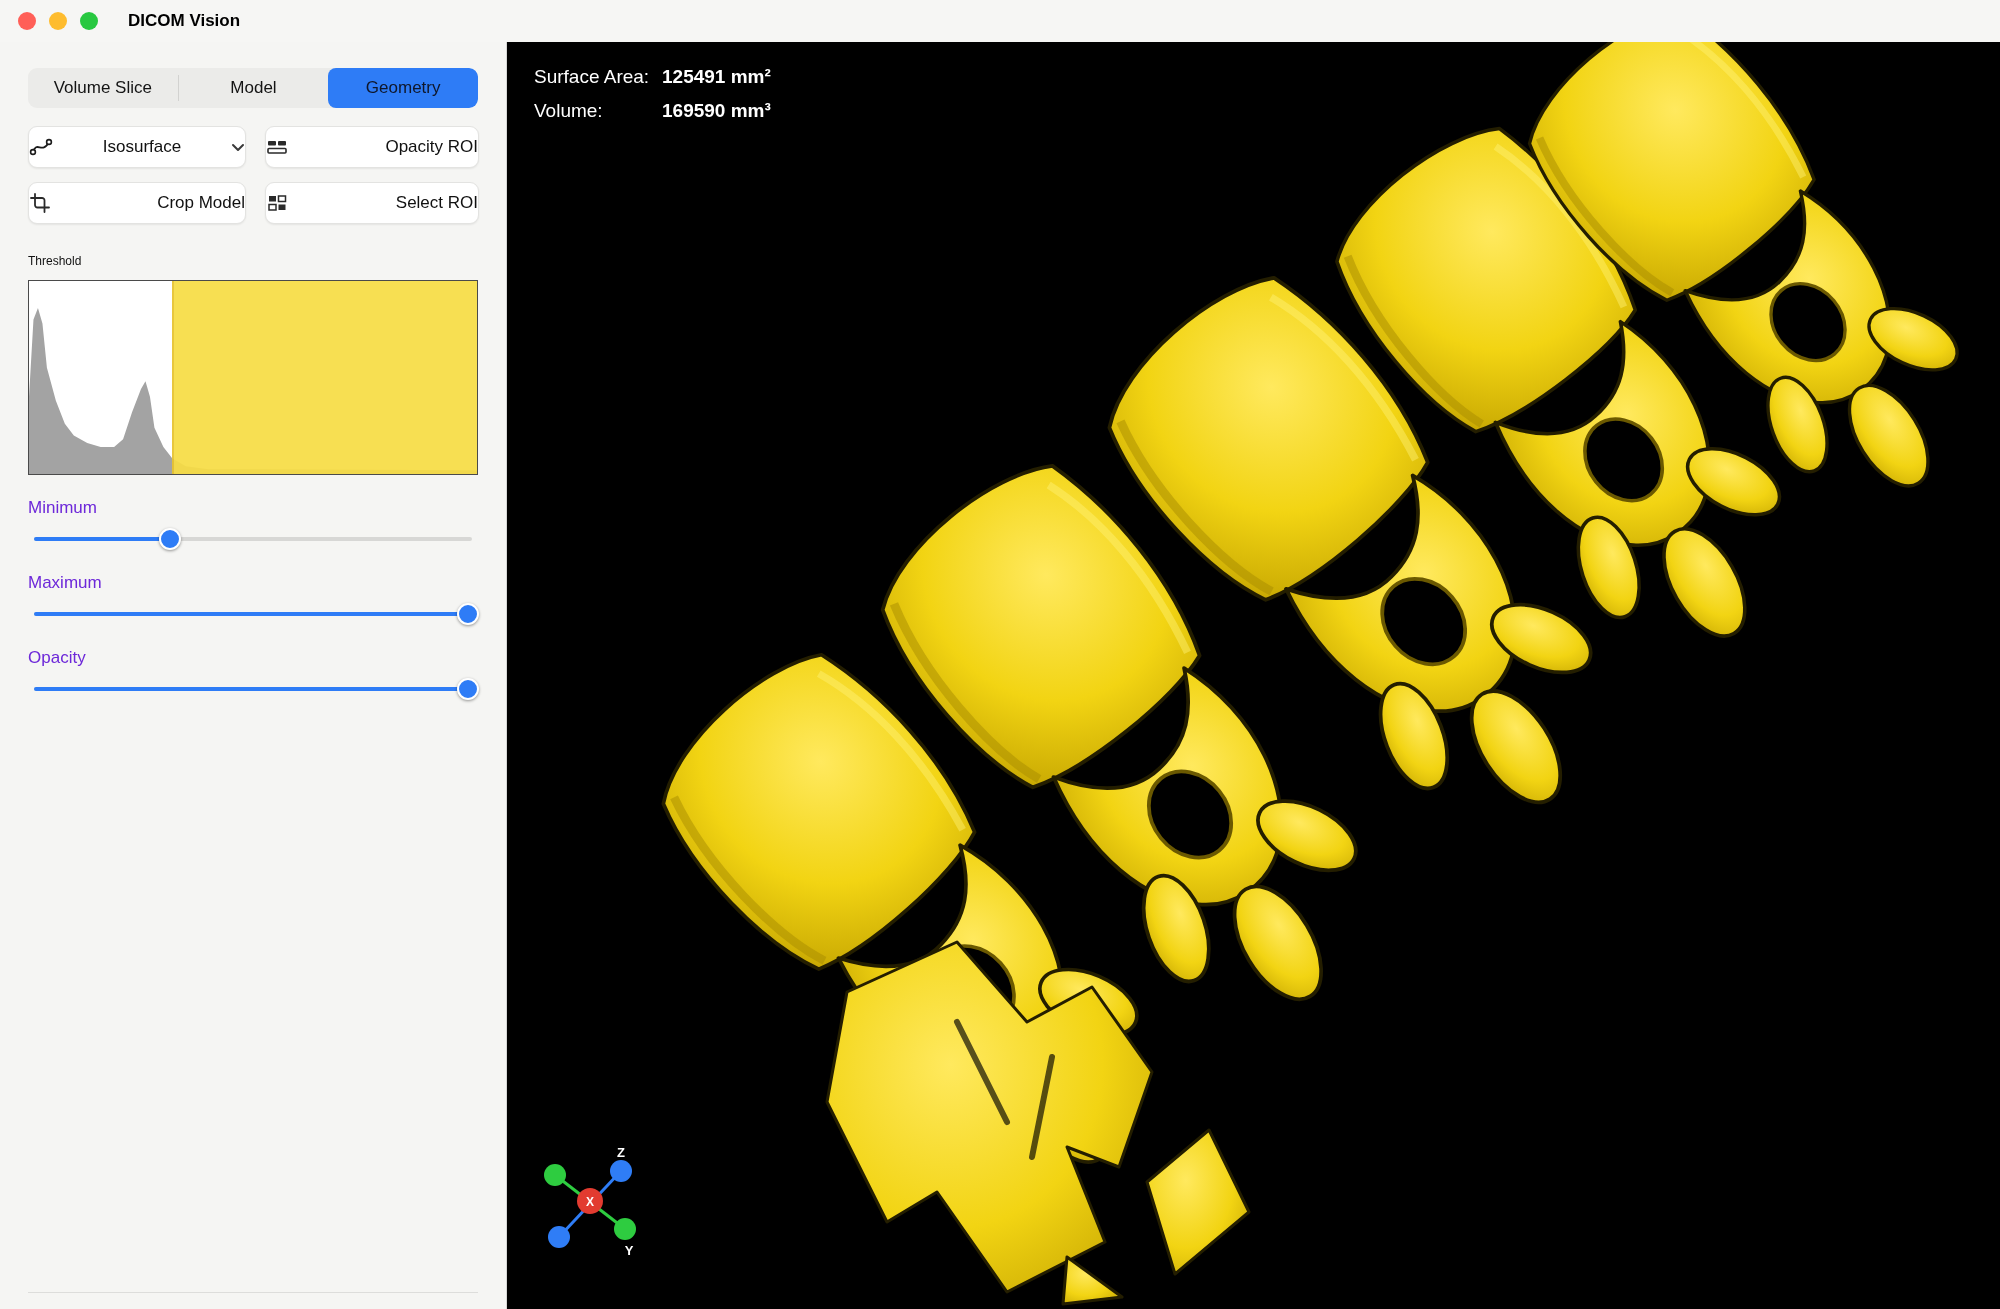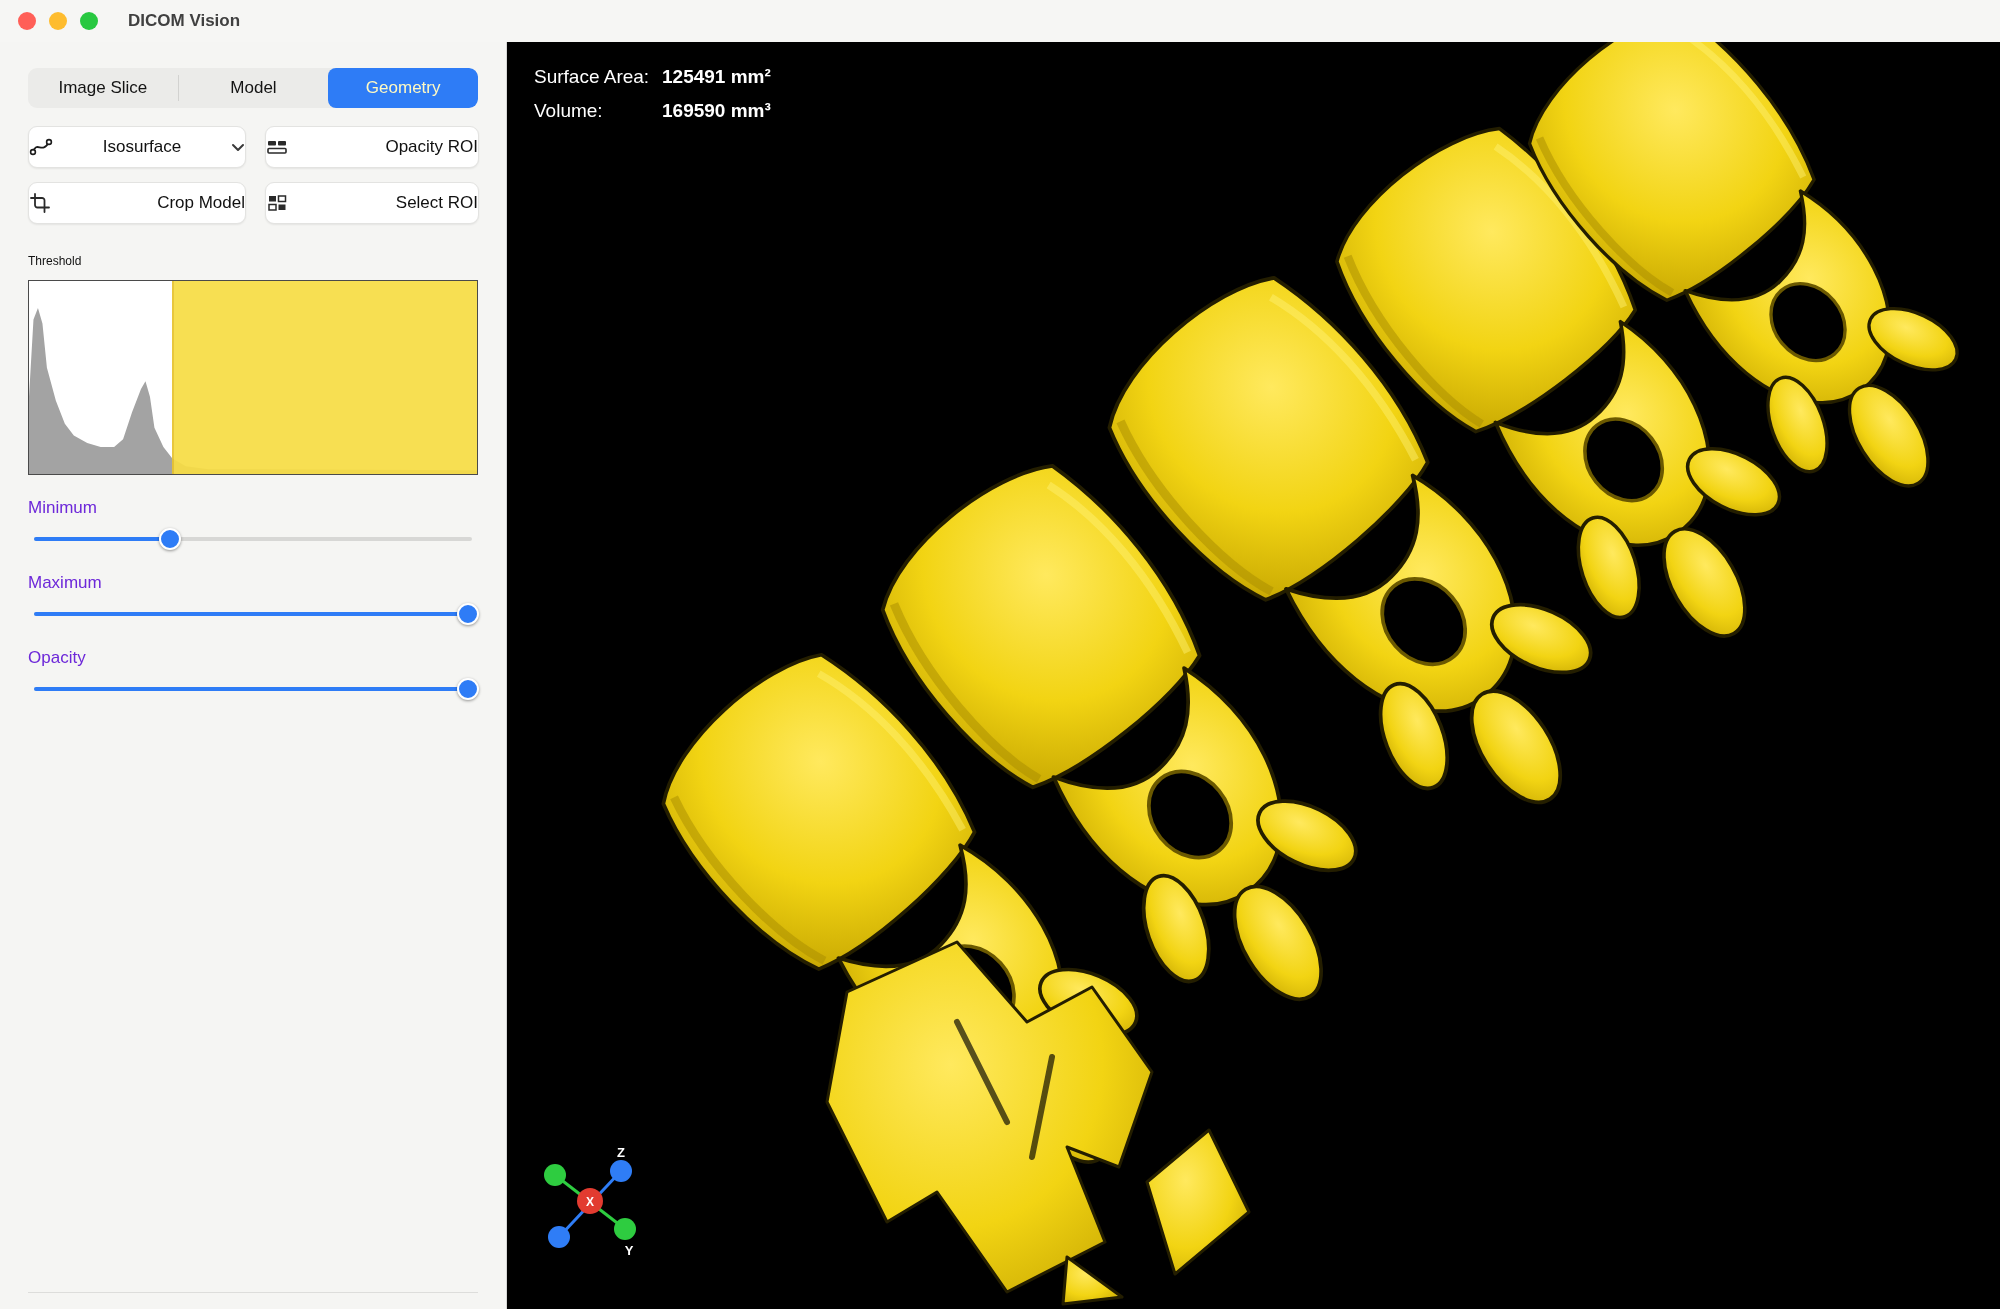--- a/index.html
+++ b/index.html
@@ -8,33 +8,33 @@
   .window { position:relative; width:2000px; height:1309px; background:#f5f5f3; }
 
   
   .titlebar { position:absolute; top:0; left:0; right:0; height:42px; background:#f6f6f4;
               display:flex; align-items:center; }
   .traffic { display:flex; gap:13px; margin-left:18px; }
   .light { width:18px; height:18px; border-radius:50%; }
   .light.red    { background:#ff5f57; }
   .light.yellow { background:#febc2e; }
   .light.green  { background:#28c840; }
-  .win-title { margin-left:30px; font-size:17px; font-weight:700; color:#404040; }
+  .win-title { margin-left:30px; font-size:17px; font-weight:700; color:#000000; }
 
   
   .sidebar { position:absolute; top:42px; left:0; width:507px; bottom:0;
              background:#f5f5f3; border-right:1px solid #d6d6d4; padding:0 28px; }
   .sidebar::after { content:""; position:absolute; left:28px; right:28px; bottom:16px;
                     height:1px; background:#dddddb; }
 
   .tabs { margin-top:26px; height:40px; background:#ebebe9; border-radius:9px;
           display:flex; align-items:stretch; overflow:hidden; }
   .tab { flex:1; display:flex; align-items:center; justify-content:center;
          font-size:17px; color:#141414; border-radius:8px; cursor:default; }
-  .tab.active { background:#2e7cf6; color:#fef9c3; font-weight:500; }
+  .tab.active { background:#2e7cf6; color:#0f172a; font-weight:500; }
   .tab-sep { width:1px; background:#d2d2d0; margin:7px 0; }
 
   .btn-grid { margin-top:18px; display:grid; grid-template-columns:218px 214px;
               column-gap:19px; row-gap:14px; }
   .btn { height:42px; background:#ffffff; border:1px solid #e3e3e1; border-radius:9px;
          box-shadow:0 1px 2px rgba(0,0,0,.07); display:flex; align-items:center;
          justify-content:space-between; gap:11px; font-size:17px; color:#111; }
   .btn svg { flex:none; }
 
   .section-label { margin-top:30px; font-size:12px; color:#111; }
@@ -74,21 +74,21 @@
       <span class="light red"></span>
       <span class="light yellow"></span>
       <span class="light green"></span>
     </div>
     <span class="win-title">DICOM Vision</span>
   </div>
 
   <div class="sidebar">
 
     <div class="tabs">
-      <div class="tab">Image Slice</div>
+      <div class="tab">Volume Slice</div>
       <span class="tab-sep"></span>
       <div class="tab">Model</div>
       <div class="tab active">Geometry</div>
     </div>
 
     <div class="btn-grid">
       <div class="btn">
         <svg width="24" height="24" viewBox="0 0 24 24">
           <path d="M4 17 C8 5 13 20 20 7" fill="none" stroke="#1c1c1c" stroke-width="1.8"></path>
           <circle cx="4" cy="17" r="2.4" fill="#fff" stroke="#1c1c1c" stroke-width="1.6"></circle>

